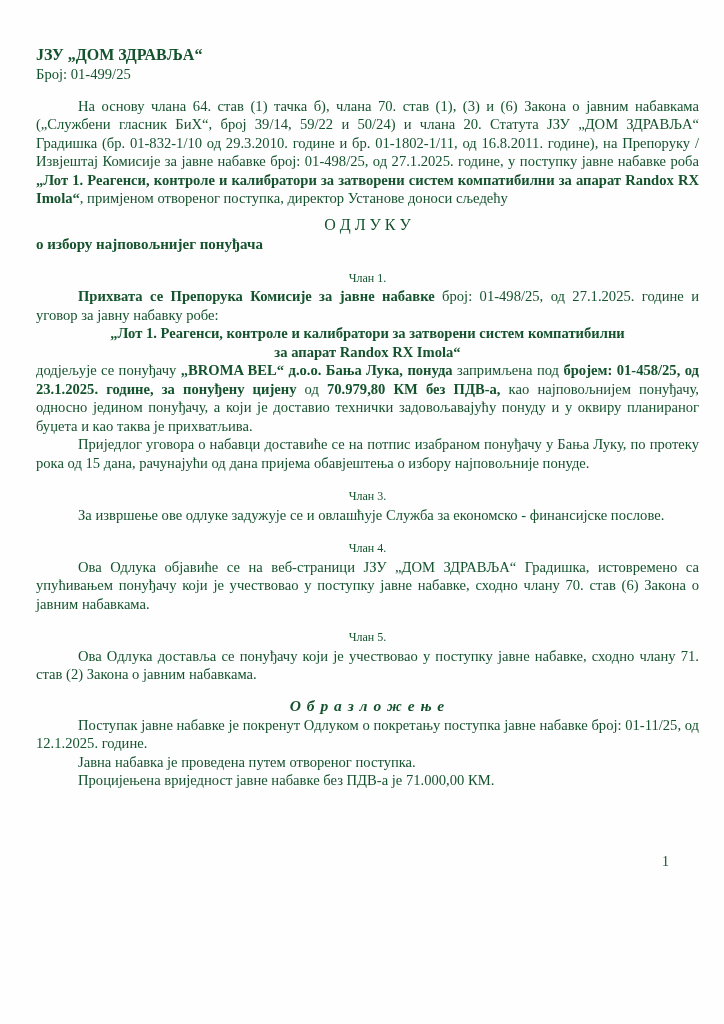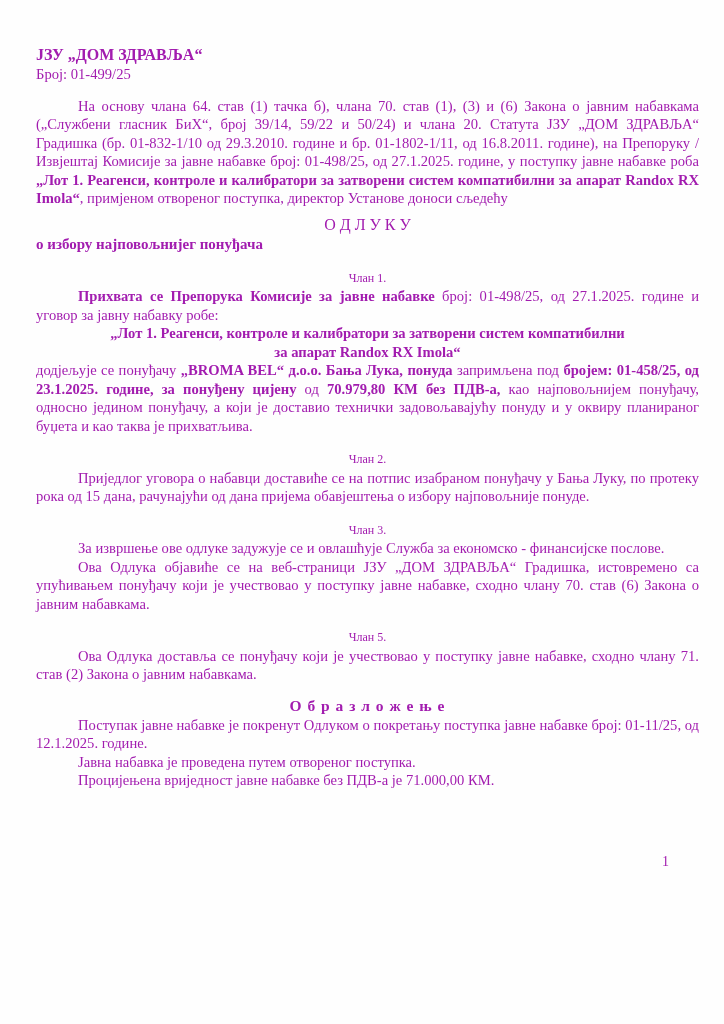--- a/index.html
+++ b/index.html
@@ -5,21 +5,21 @@
   html, body {
     margin: 0;
     padding: 0;
     background: #ffffff;
   }
   .page {
     position: relative;
     width: 724px;
     height: 1024px;
     background: #fefefe;
-    color: #a21caf;
+    color: #14532d;
     font-family: "Liberation Serif", "DejaVu Serif", serif;
     overflow: hidden;
     box-sizing: border-box;
   }
   .content {
     padding: 44px 25px 0 36px;
   }
   .letterhead { margin: 0; }
   .org-name {
     font-size: 16px;
@@ -71,20 +71,21 @@
     text-align: center;
     line-height: 18.5px;
   }
   .rationale-head {
     margin-top: 12px;
     font-size: 15.5px;
     font-weight: bold;
     text-align: center;
     letter-spacing: 1px;
     line-height: 20px;
+    font-style: italic;
   }
   .page-num {
     position: absolute;
     top: 854px;
     left: 662px;
     font-size: 14px;
   }
 </style>
 </head>
 <body>
@@ -101,26 +102,26 @@
 
     <div class="decision-title">О Д Л У К У</div>
     <div class="decision-subtitle">о избору најповољнијег понуђача</div>
 
     <div class="article-head">Члан 1.</div>
     <p class="body indent"><span class="b">Прихвата се Препорука Комисије за јавне набавке </span><span>број: 01-498/25, од 27.1.2025. године и уговор за јавну набавку робе:</span></p>
     <div class="lot-line">„Лот 1. Реагенси, контроле и калибратори за затворени систем компатибилни</div>
     <div class="lot-line">за апарат Randox RX Imola“</div>
     <p class="body"><span>додјељује се понуђачу </span><span class="b">„BROMA BEL“ д.о.о. Бања Лука, понуда </span><span>запримљена под </span><span class="b">бројем: 01-458/25, од 23.1.2025. године, за понуђену цијену </span><span>од </span><span class="b">70.979,80 КМ без ПДВ-а, </span><span>као најповољнијем понуђачу, односно једином понуђачу, а који је доставио технички задовољавајућу понуду и у оквиру планираног буџета и као таква је прихватљива.</span></p>
 
-    <div class="article-head">Члан 2.</div>
     <p class="body indent">Приједлог уговора о набавци доставиће се на потпис изабраном понуђачу у Бања Луку, по протеку рока од 15 дана, рачунајући од дана пријема обавјештења о избору најповољније понуде.</p>
 
     <div class="article-head">Члан 3.</div>
     <p class="body indent">За извршење ове одлуке задужује се и овлашћује Служба за економско - финансијске послове.</p>
 
+    <div class="article-head">Члан 4.</div>
     <p class="body indent">Ова Одлука објавиће се на веб-страници ЈЗУ „ДОМ ЗДРАВЉА“ Градишка, истовремено са упућивањем понуђачу који је учествовао у поступку јавне набавке, сходно члану 70. став (6) Закона о јавним набавкама.</p>
 
     <div class="article-head">Члан 5.</div>
     <p class="body indent">Ова Одлука доставља се понуђачу који је учествовао у поступку јавне набавке, сходно члану 71. став (2) Закона о јавним набавкама.</p>
 
     <div class="rationale-head">О б р а з л о ж е њ е</div>
     <p class="body indent">Поступак јавне набавке је покренут Одлуком о покретању поступка јавне набавке број: 01-11/25, од 12.1.2025. године.</p>
     <p class="body indent">Јавна набавка је проведена путем отвореног поступка.</p>
     <p class="body indent">Процијењена вриједност јавне набавке без ПДВ-а је 71.000,00 КМ.</p>
 

